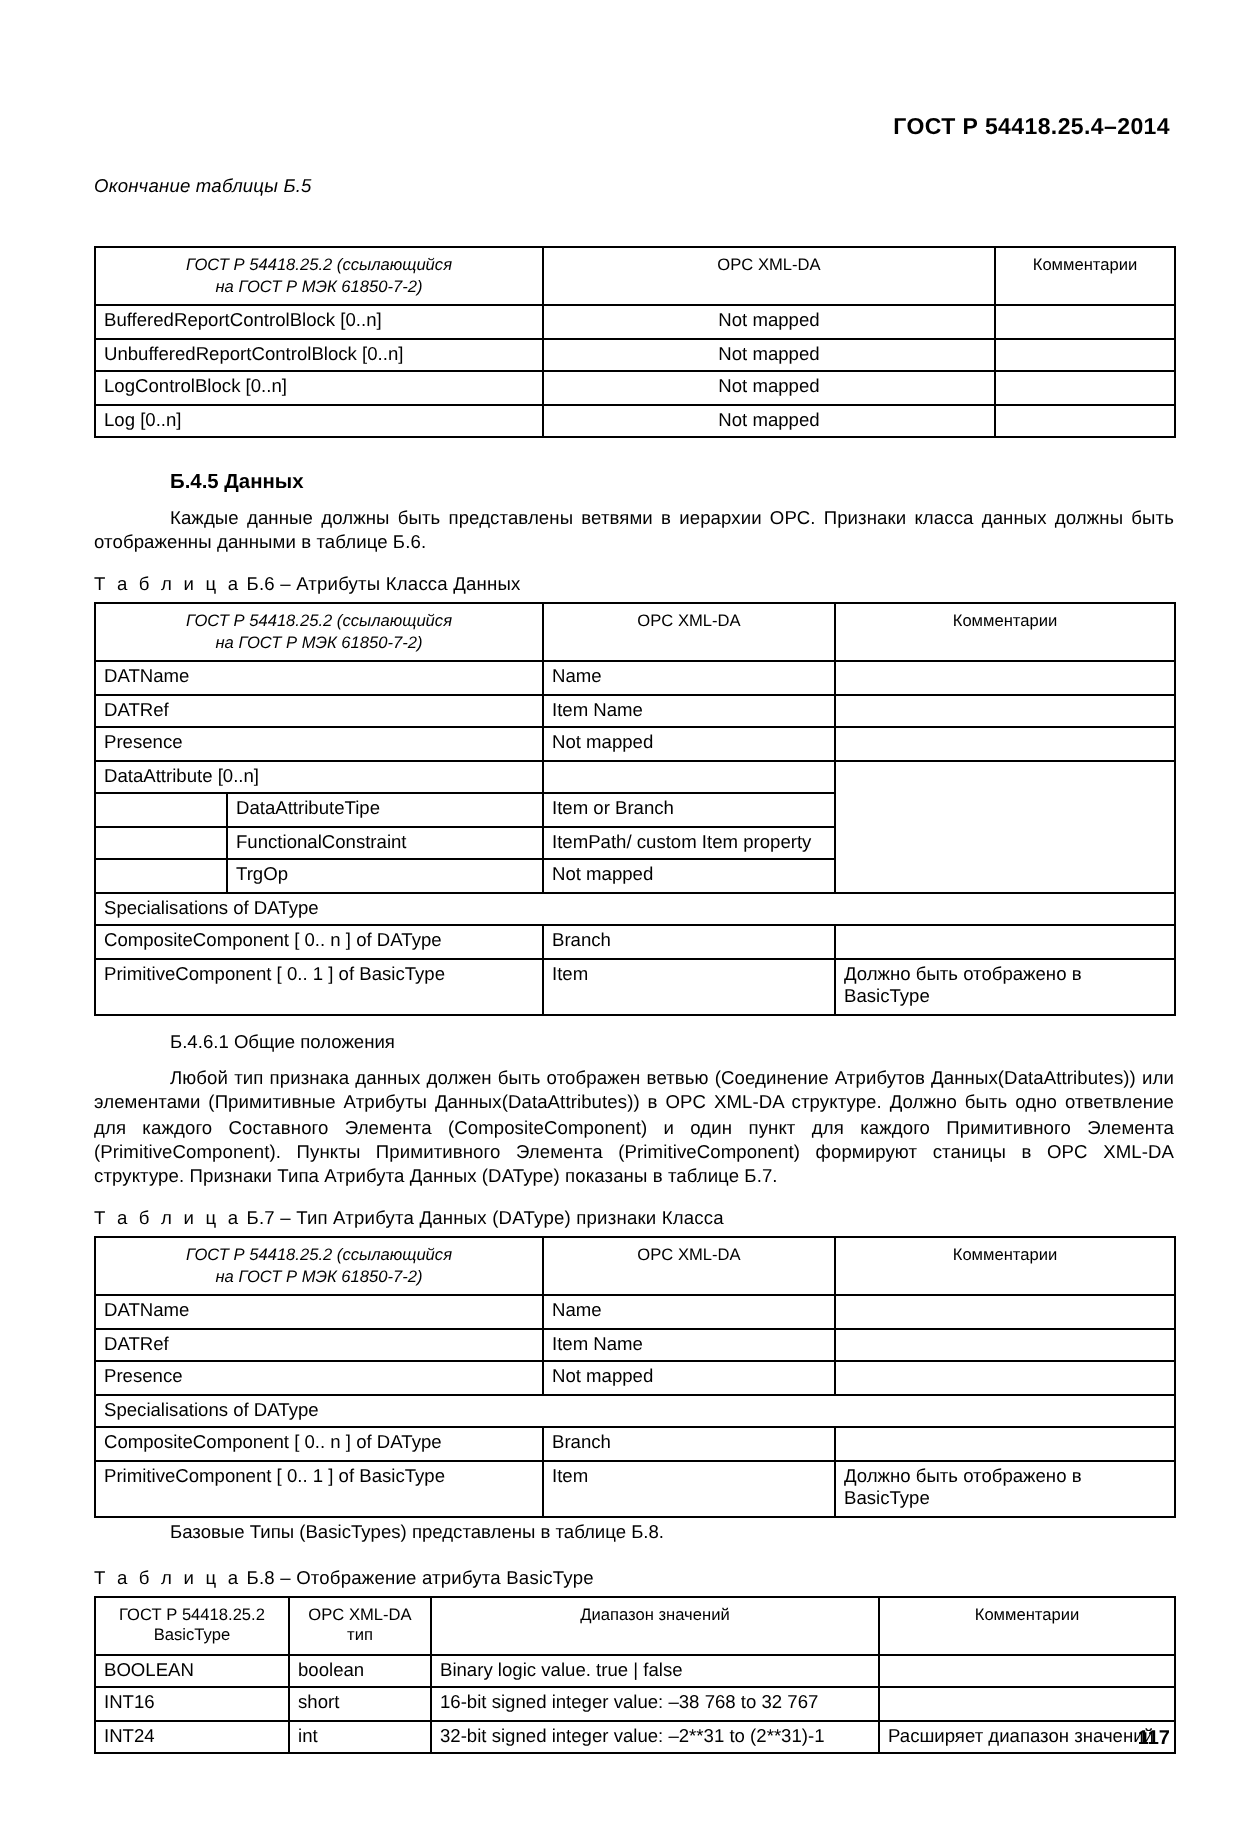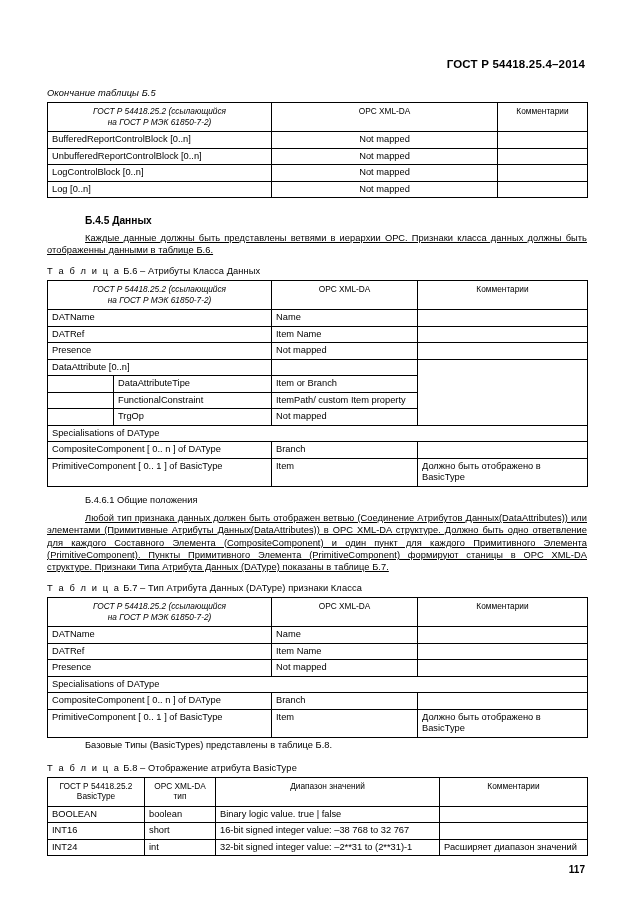--- a/index.html
+++ b/index.html
@@ -40,21 +40,21 @@
   .content {
     position: absolute;
     left: 47px;
     top: 88px;
     width: 540px;
   }
 
   .caption {
     font-size: 9.3px;
     font-style: italic;
-    margin: 0 0 4px 0;
+    margin: 0 0 25px 0;
     letter-spacing: 0.1px;
   }
   .tbl-caption {
     font-size: 9.3px;
     margin: 0 0 4px 0;
     letter-spacing: 0.1px;
   }
   .tbl-caption .sp {
     letter-spacing: 1.6px;
   }
@@ -67,21 +67,20 @@
   }
   .sec-wrap { margin: 17px 0 0 0; padding-left: 38px; }
 
   p.body {
     font-size: 9.3px;
     line-height: 12.2px;
     margin: 6px 0 0 0;
     text-align: justify;
     text-indent: 38px;
     letter-spacing: 0.05px;
-    text-decoration: underline;
   }
   p.sub {
     font-size: 9.3px;
     line-height: 12.2px;
     margin: 7px 0 0 0;
     padding-left: 38px;
   }
 
   
   table.grid {

